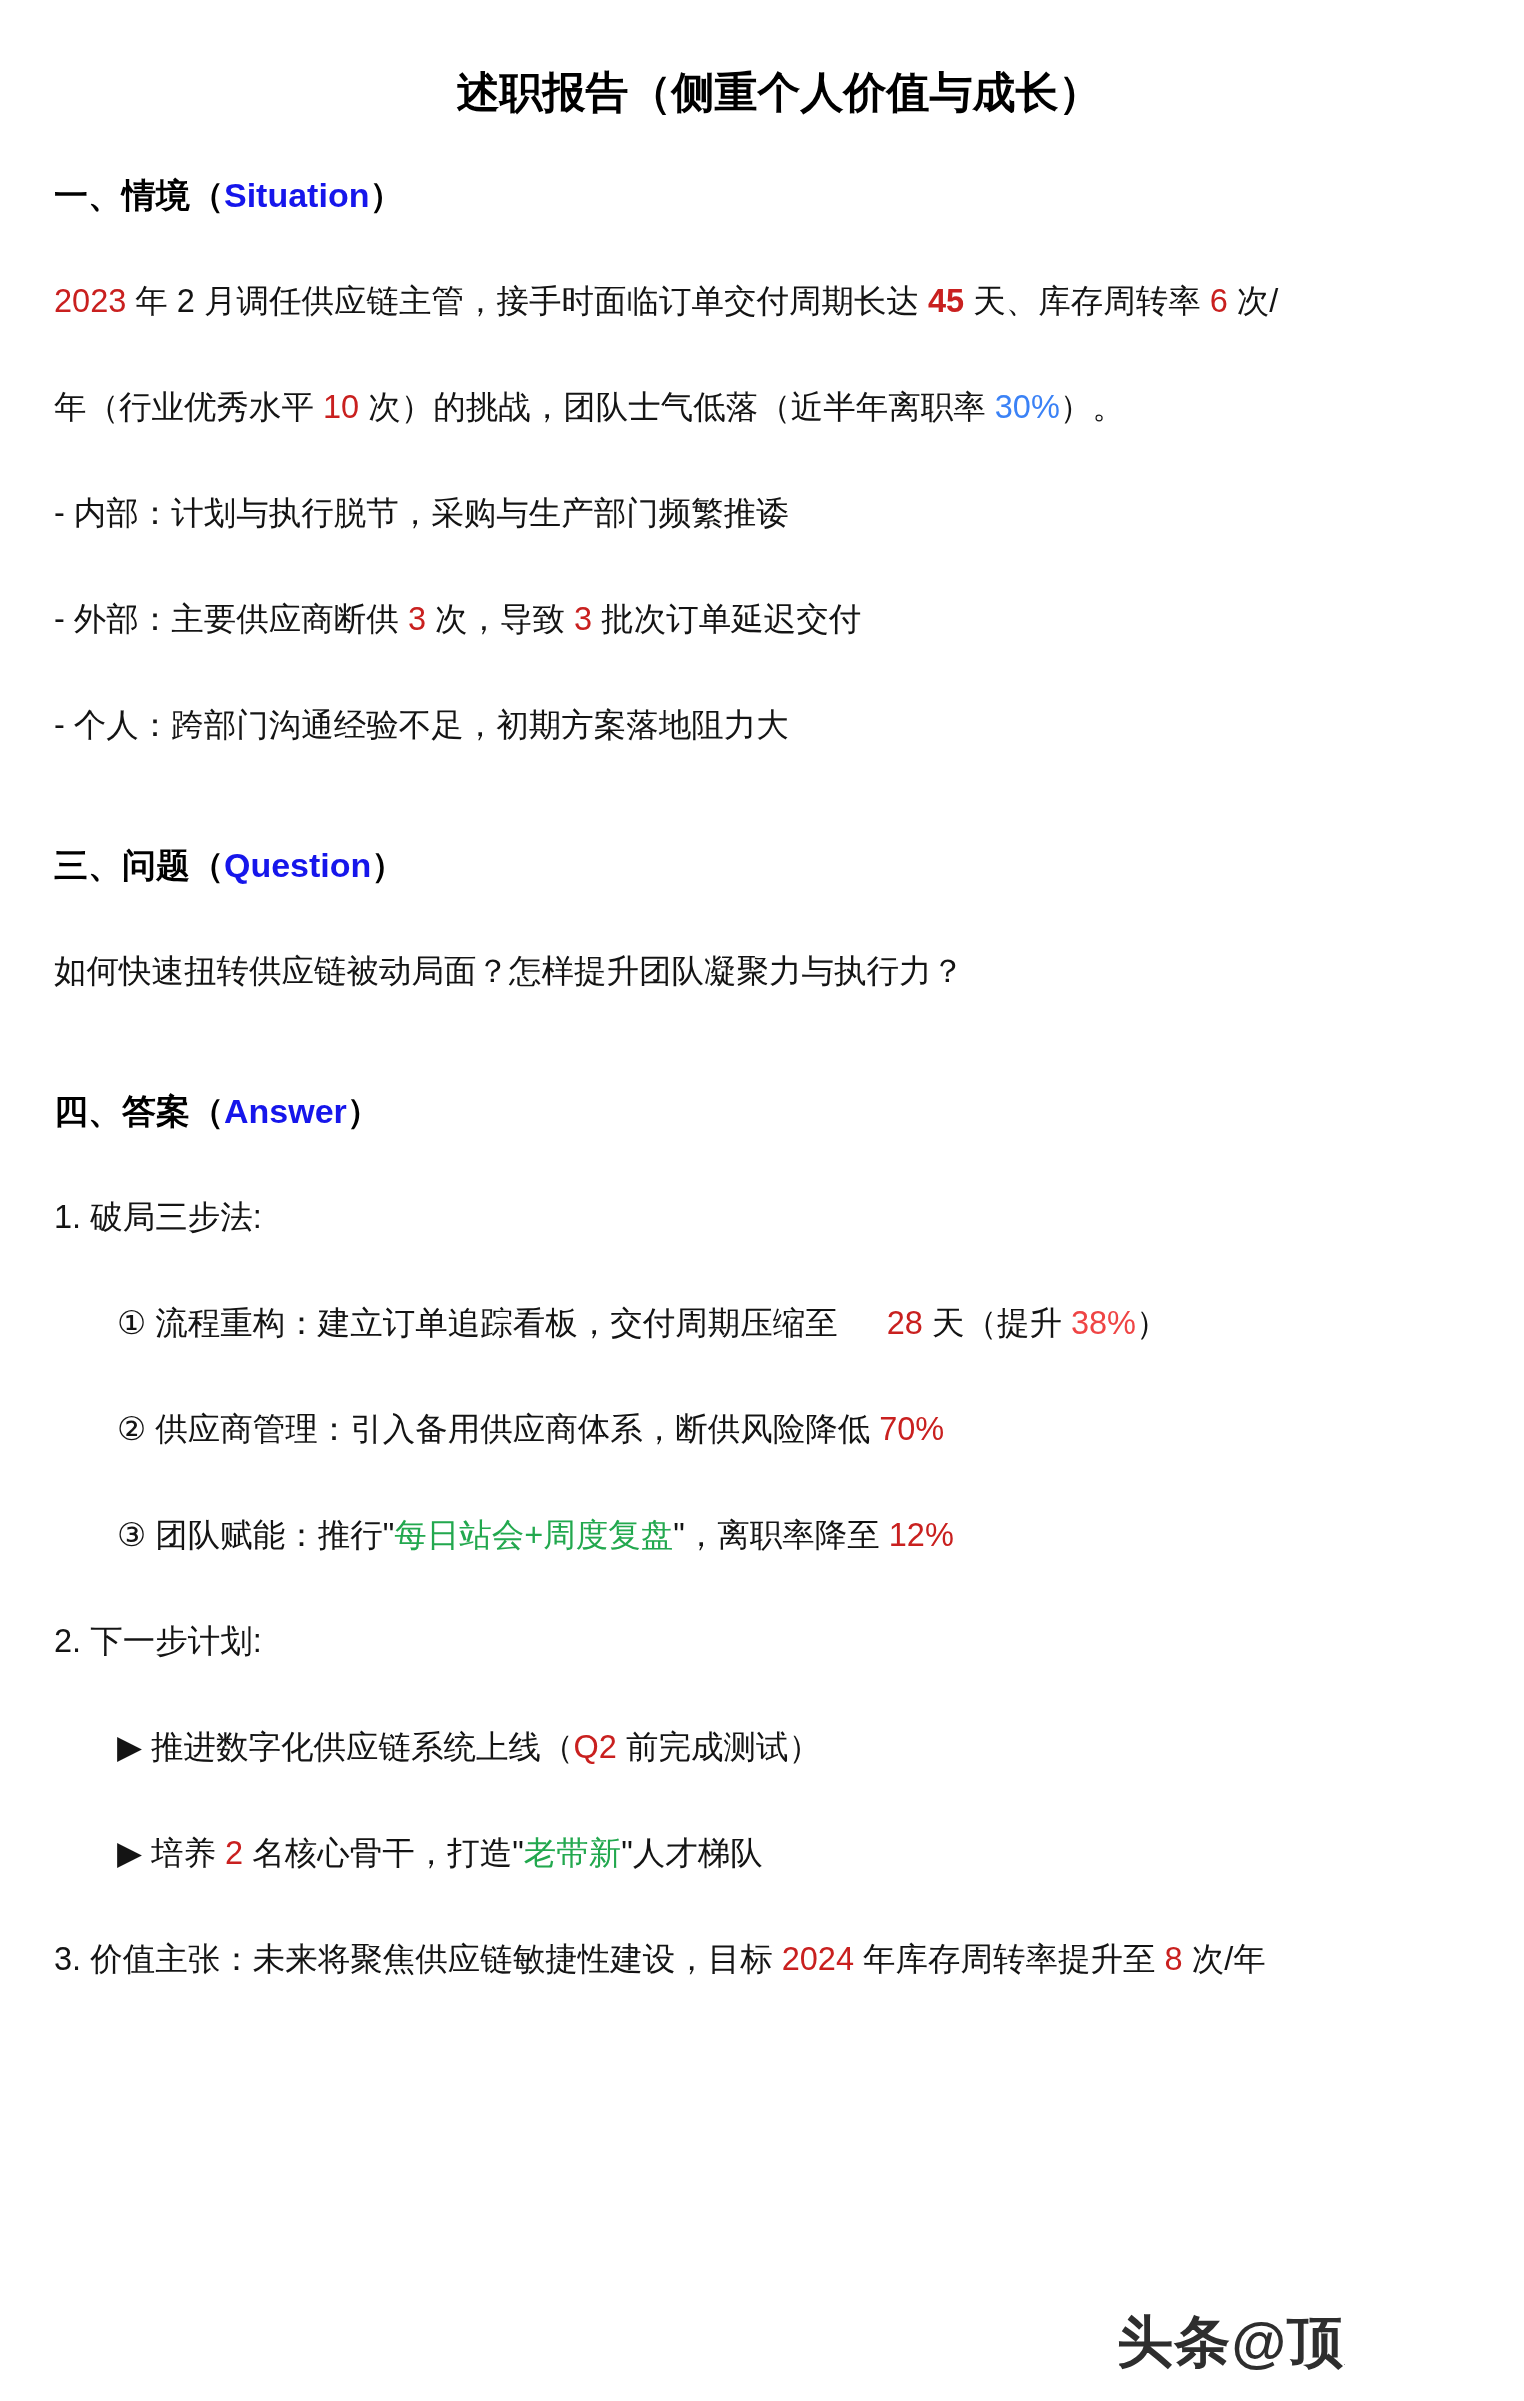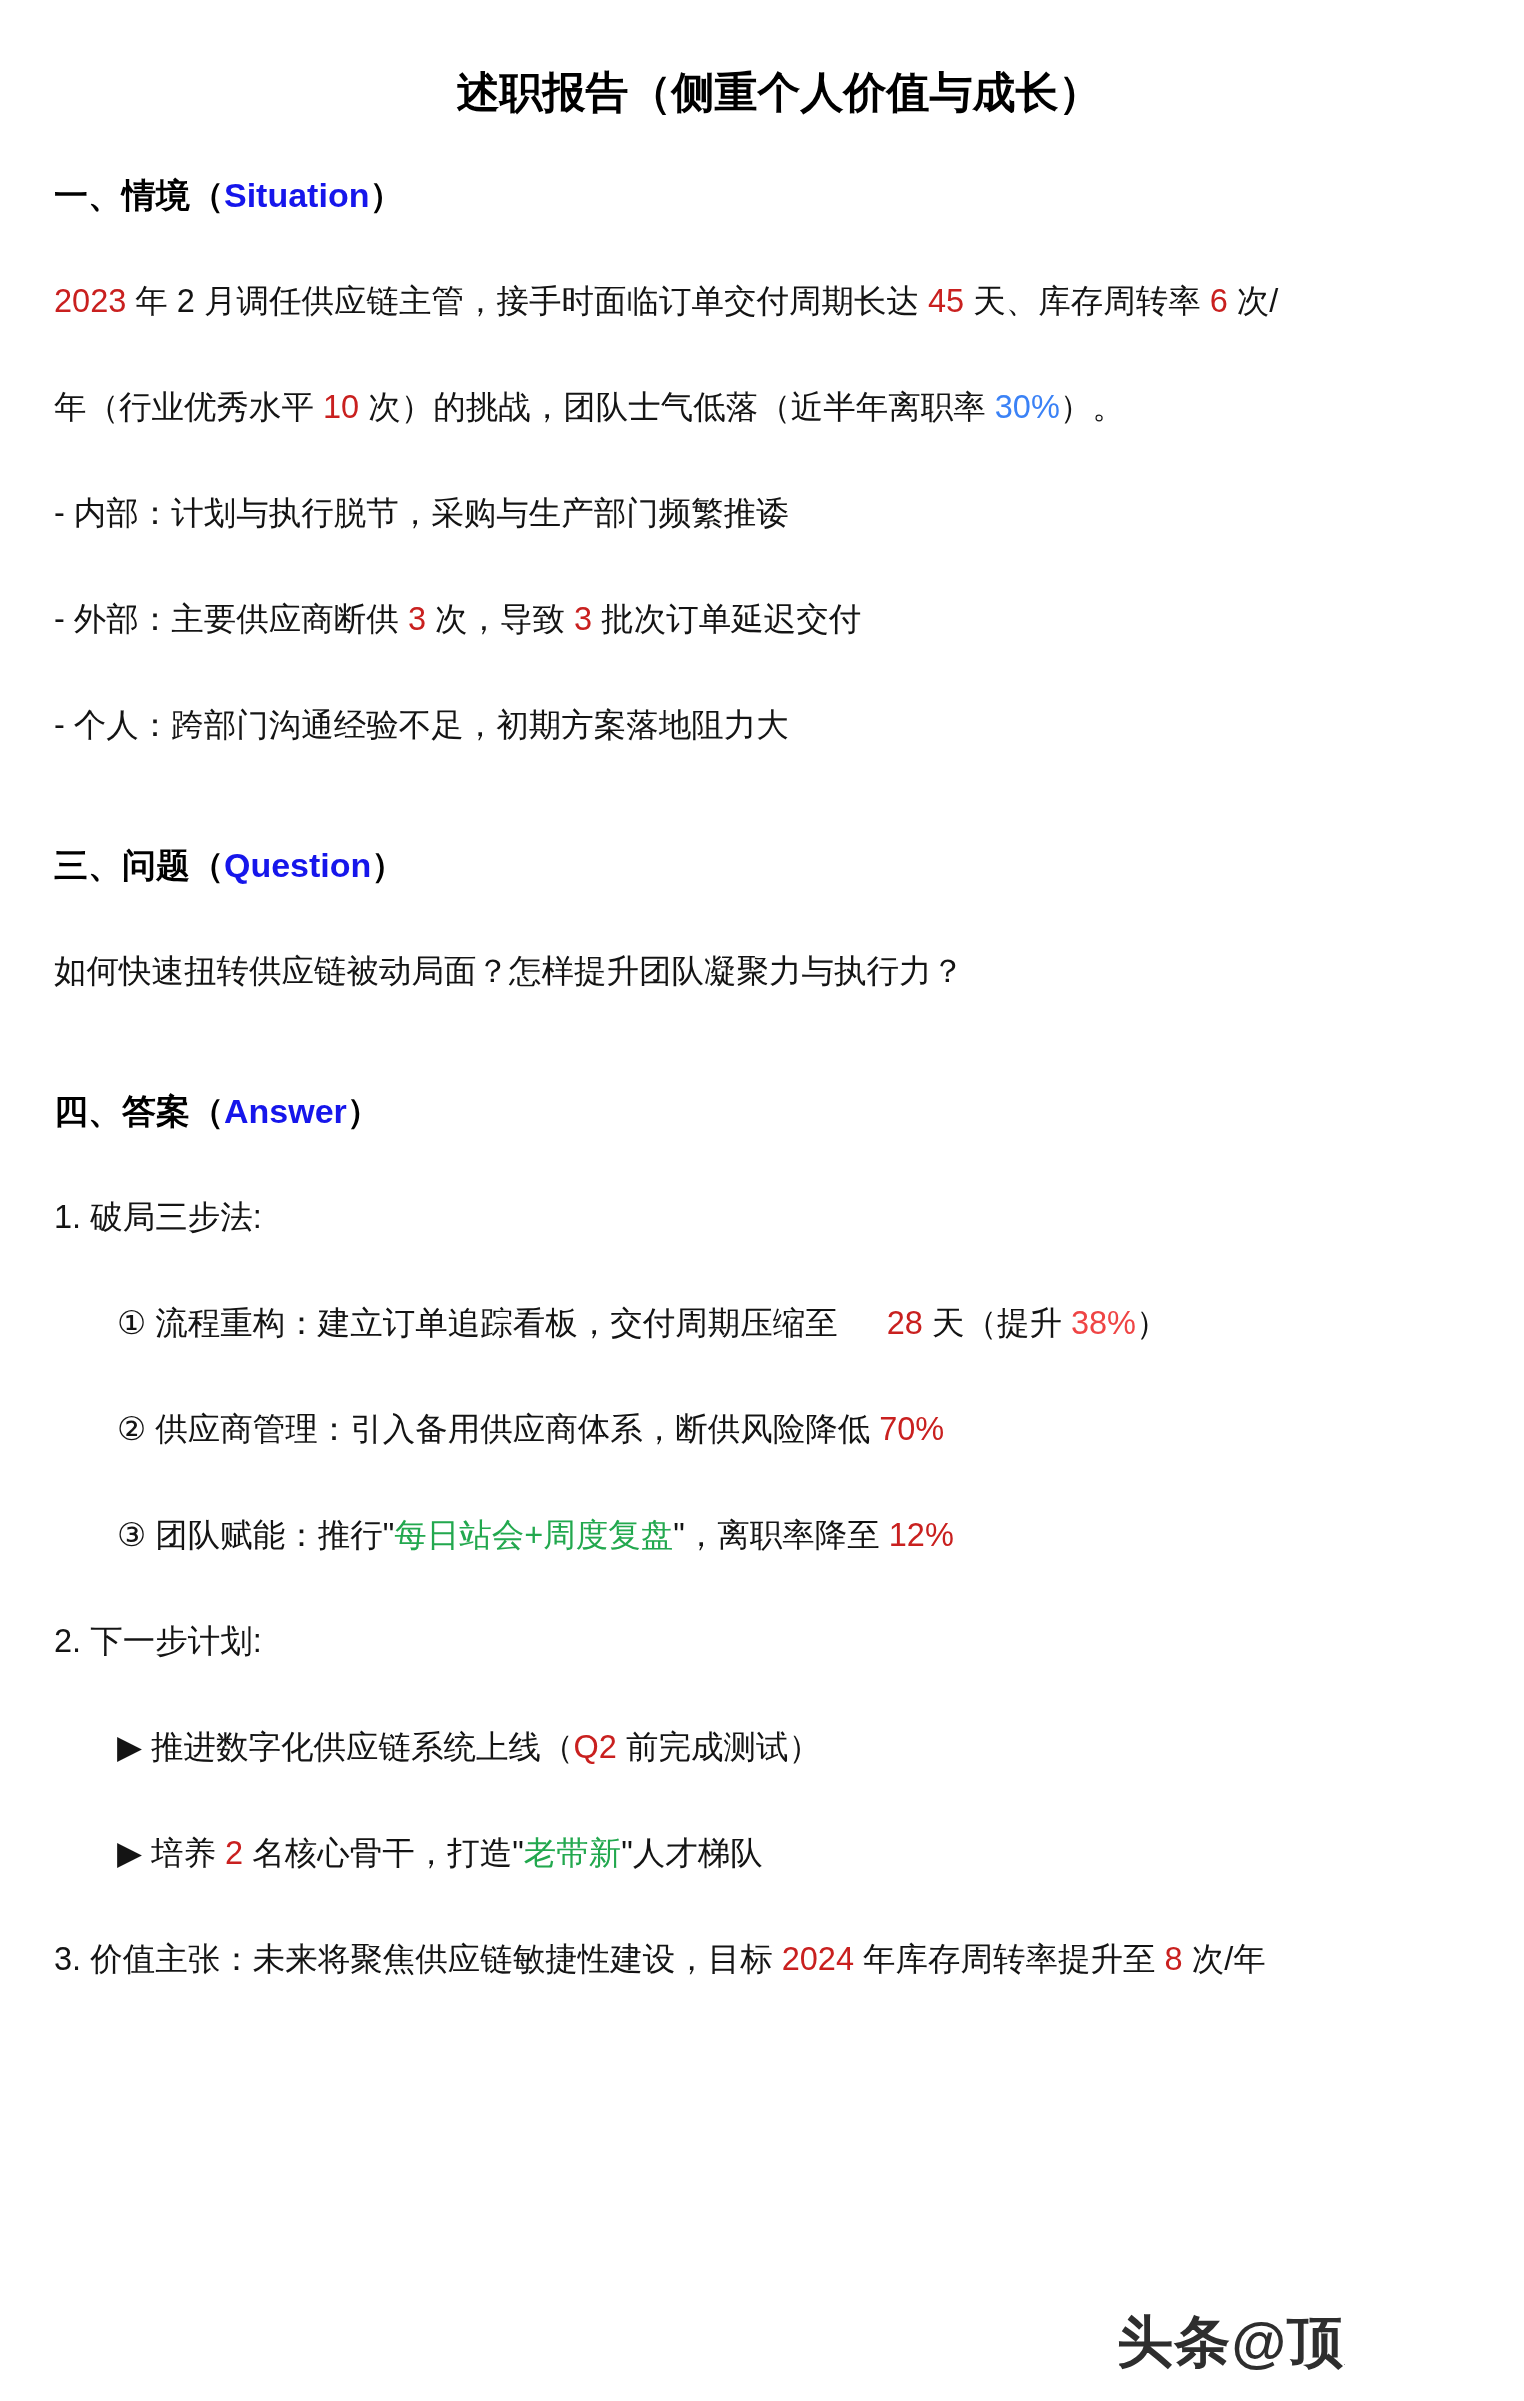--- a/index.html
+++ b/index.html
@@ -67,21 +67,21 @@
   }
 </style>
 </head>
 <body>
 
 <div class="page">
   <div class="title">述职报告（侧重个人价值与成长）</div>
 
   <div id="doc-lines">
       <div class="line heading"><span>一、情境（</span><span style="color: rgb(22, 22, 235);">Situation</span><span>）</span></div>
-      <div class="line para"><span style="color: rgb(201, 32, 31);">2023</span><span> 年 2 月调任供应链主管，接手时面临订单交付周期长达 </span><span style="color: rgb(201, 32, 31);">45</span><span> 天、库存周转率 </span><span style="color: rgb(201, 32, 31);">6</span><span> 次/</span></div>
+      <div class="line para"><span style="color: rgb(201, 32, 31);">2023</span><span> 年 2 月调任供应链主管，接手时面临订单交付周期长达 </span><span style="color: rgb(201, 32, 31); font-weight: bold;">45</span><span> 天、库存周转率 </span><span style="color: rgb(201, 32, 31);">6</span><span> 次/</span></div>
       <div class="line para"><span>年（行业优秀水平 </span><span style="color: rgb(201, 32, 31);">10</span><span> 次）的挑战，团队士气低落（近半年离职率 </span><span style="color: #3b82f6;">30%</span><span>）。</span></div>
       <div class="line para"><span>- 内部：计划与执行脱节，采购与生产部门频繁推诿</span></div>
       <div class="line para"><span>- 外部：主要供应商断供 </span><span style="color: rgb(201, 32, 31);">3</span><span> 次，导致 </span><span style="color: rgb(201, 32, 31);">3</span><span> 批次订单延迟交付</span></div>
       <div class="line para"><span>- 个人：跨部门沟通经验不足，初期方案落地阻力大</span></div>
       <div class="line heading gap"><span>三、问题（</span><span style="color: rgb(22, 22, 235);">Question</span><span>）</span></div>
       <div class="line para"><span>如何快速扭转供应链被动局面？怎样提升团队凝聚力与执行力？</span></div>
       <div class="line heading gap"><span>四、答案（</span><span style="color: rgb(22, 22, 235);">Answer</span><span>）</span></div>
       <div class="line para"><span>1. 破局三步法:</span></div>
       <div class="line para sub"><span>① 流程重构：建立订单追踪看板，交付周期压缩至 </span><span style="color: rgb(201, 32, 31); margin-left: 40px;">28</span><span> 天（提升 </span><span style="color: #ef4444;">38%</span><span>）</span></div>
       <div class="line para sub"><span>② 供应商管理：引入备用供应商体系，断供风险降低 </span><span style="color: rgb(201, 32, 31);">70%</span></div>

